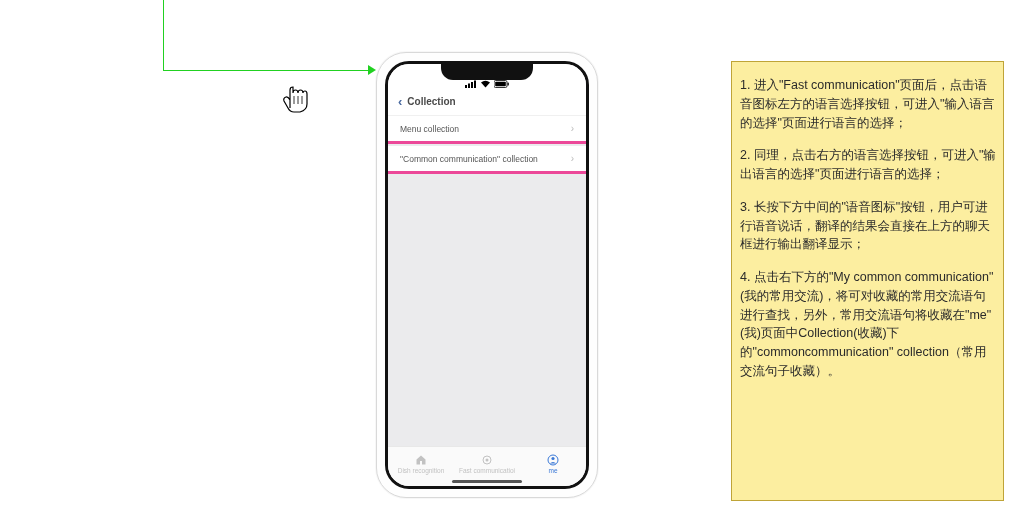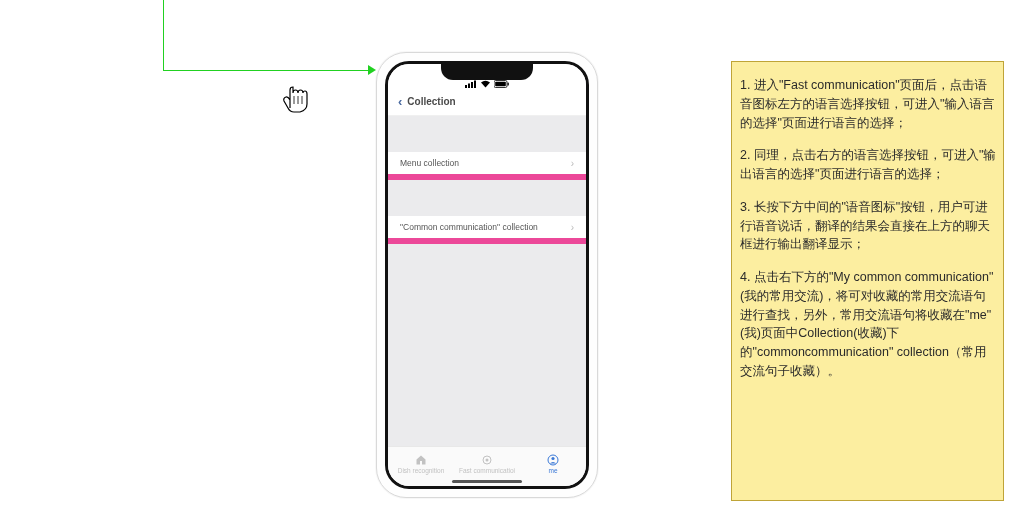--- a/index.html
+++ b/index.html
@@ -103,23 +103,22 @@
   }
   .list-item {
     background: #fff;
     height: 28px;
     padding: 0 12px;
     display: flex;
     align-items: center;
     justify-content: space-between;
     font-size: 8.5px;
     color: #555;
-    border-bottom: 6px solid #ec4899;
+    border-bottom: 3px solid #ec4899;
     margin-bottom: 2px;
-    margin-top: 36px;
   }
   .chev { color: #bbb; font-size: 10px; }
 
   .tab-bar {
     position: absolute;
     bottom: 0; left: 0; right: 0;
     height: 40px;
     background: #fafafa;
     border-top: 1px solid #e8e8e8;
     display: flex;

